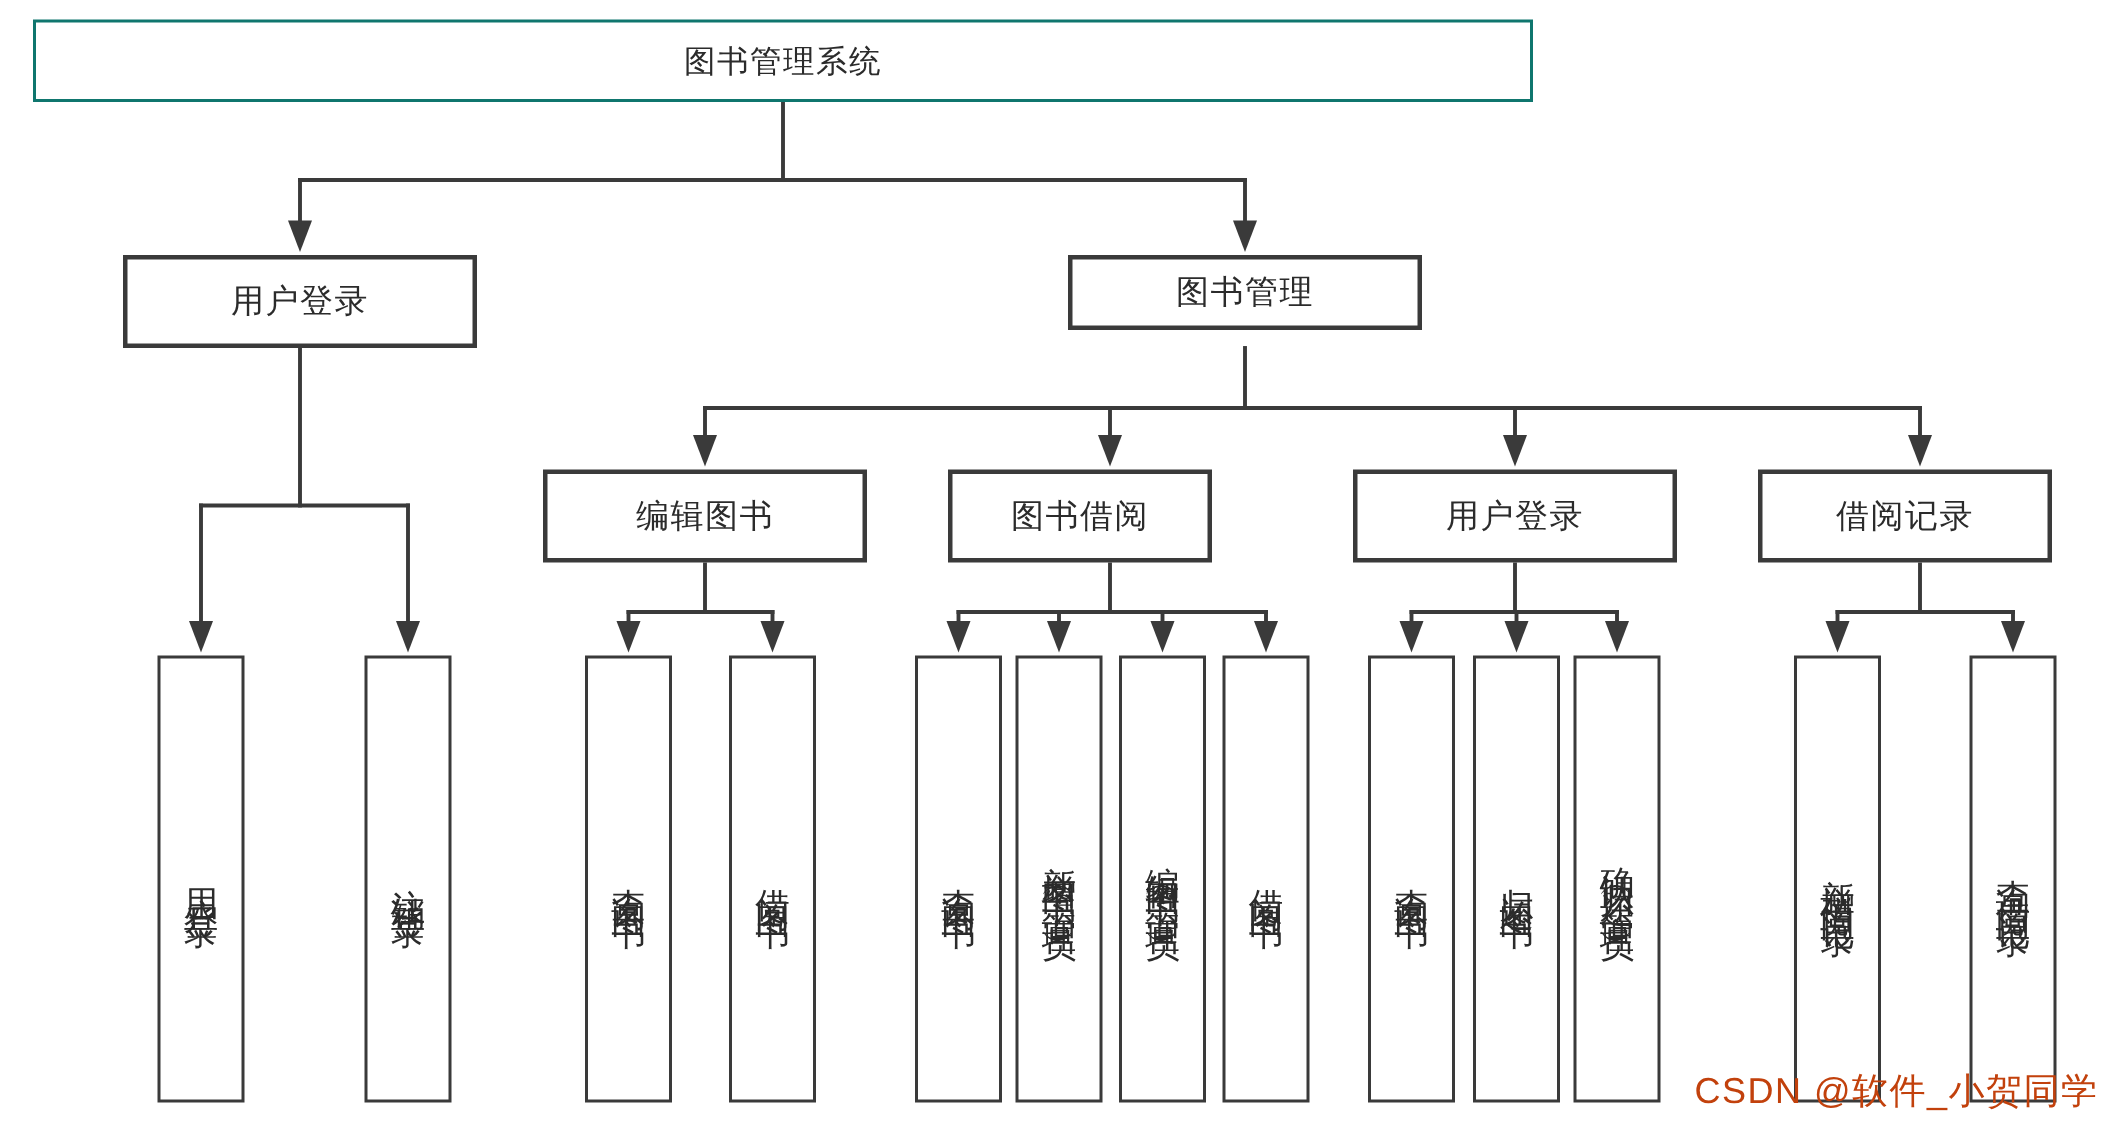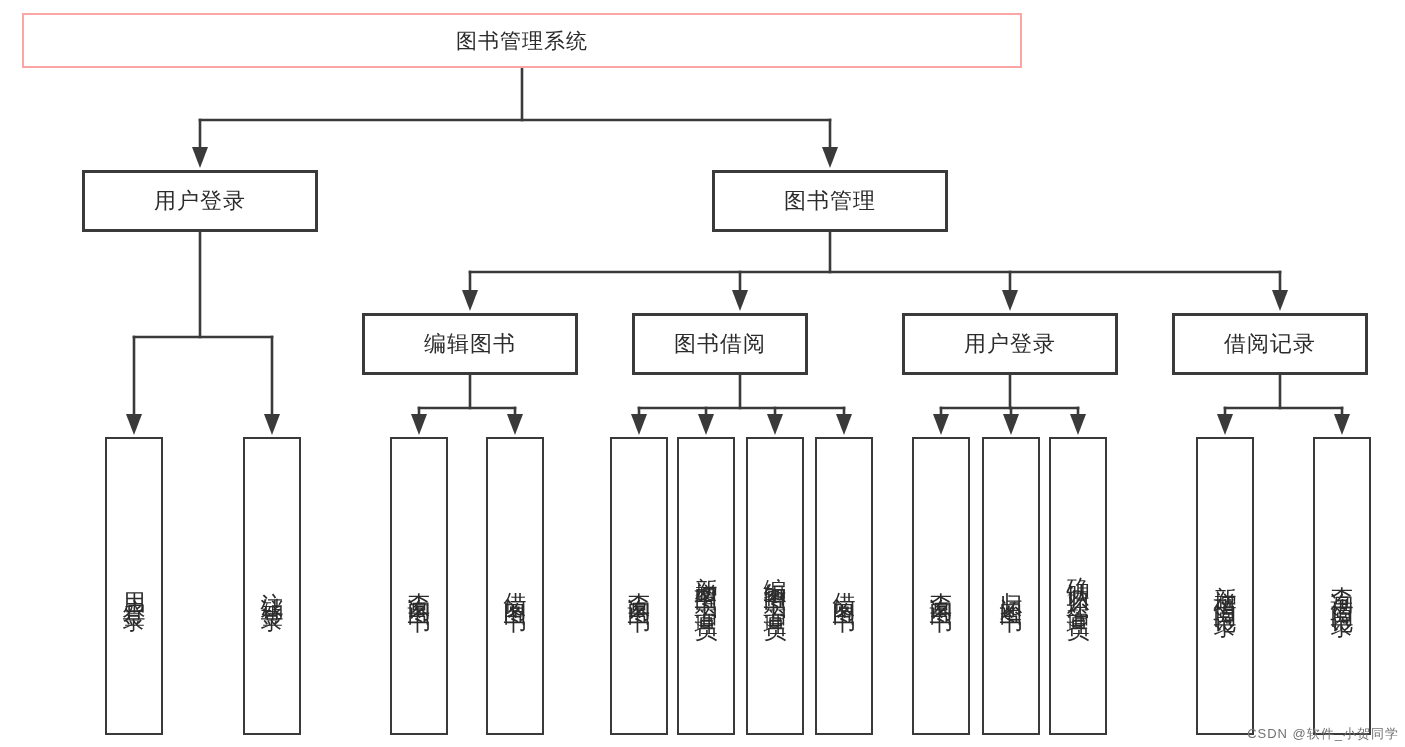--- a/index.html
+++ b/index.html
@@ -25,21 +25,21 @@
     position: absolute;
     background: #ffffff;
     color: #2b2b2b;
     display: flex;
     align-items: center;
     justify-content: center;
     box-sizing: border-box;
     z-index: 1;
   }
   .hbox-root {
-    border: 2px solid #fca5a5;
+    border: 2px solid #0f766e;
     font-size: 21px;
     letter-spacing: 1px;
   }
   .hbox {
     border: 3px solid #3a3a3a;
     font-size: 22px;
     letter-spacing: 1px;
   }
   .vbox {
     border: 2px solid #3a3a3a;
@@ -53,22 +53,22 @@
     letter-spacing: 6px;
     line-height: 1;
     white-space: nowrap;
     color: #2b2b2b;
   }
   .watermark {
     position: absolute;
     right: 6px;
     bottom: 4px;
     z-index: 2;
-    font-size: 13px;
-    color: #737373;
+    font-size: 24px;
+    color: #c2410c;
     letter-spacing: 1px;
   }
 </style>
 </head>
 <body>
 
 <div class="stage">
 
   <svg class="wires" viewBox="0 0 1405 747" xmlns="http://www.w3.org/2000/svg">
     <g stroke="#3a3a3a" stroke-width="2.6" stroke-linecap="square" fill="none">
@@ -136,21 +136,21 @@
     </g>
   </svg>
 
   <div class="node hbox-root" style="left:22px;top:13px;width:1000px;height:55px">
     <span>图书管理系统</span>
   </div>
 
   <div class="node hbox" style="left:82px;top:170px;width:236px;height:62px">
     <span>用户登录</span>
   </div>
-  <div class="node hbox" style="left:712px;top:170px;width:236px;height:62px">
+  <div class="node hbox" style="left:712px;top:170px;width:236px;height:50px">
     <span>图书管理</span>
   </div>
 
   <div class="node hbox" style="left:362px;top:313px;width:216px;height:62px">
     <span>编辑图书</span>
   </div>
   <div class="node hbox" style="left:632px;top:313px;width:176px;height:62px">
     <span>图书借阅</span>
   </div>
   <div class="node hbox" style="left:902px;top:313px;width:216px;height:62px">

